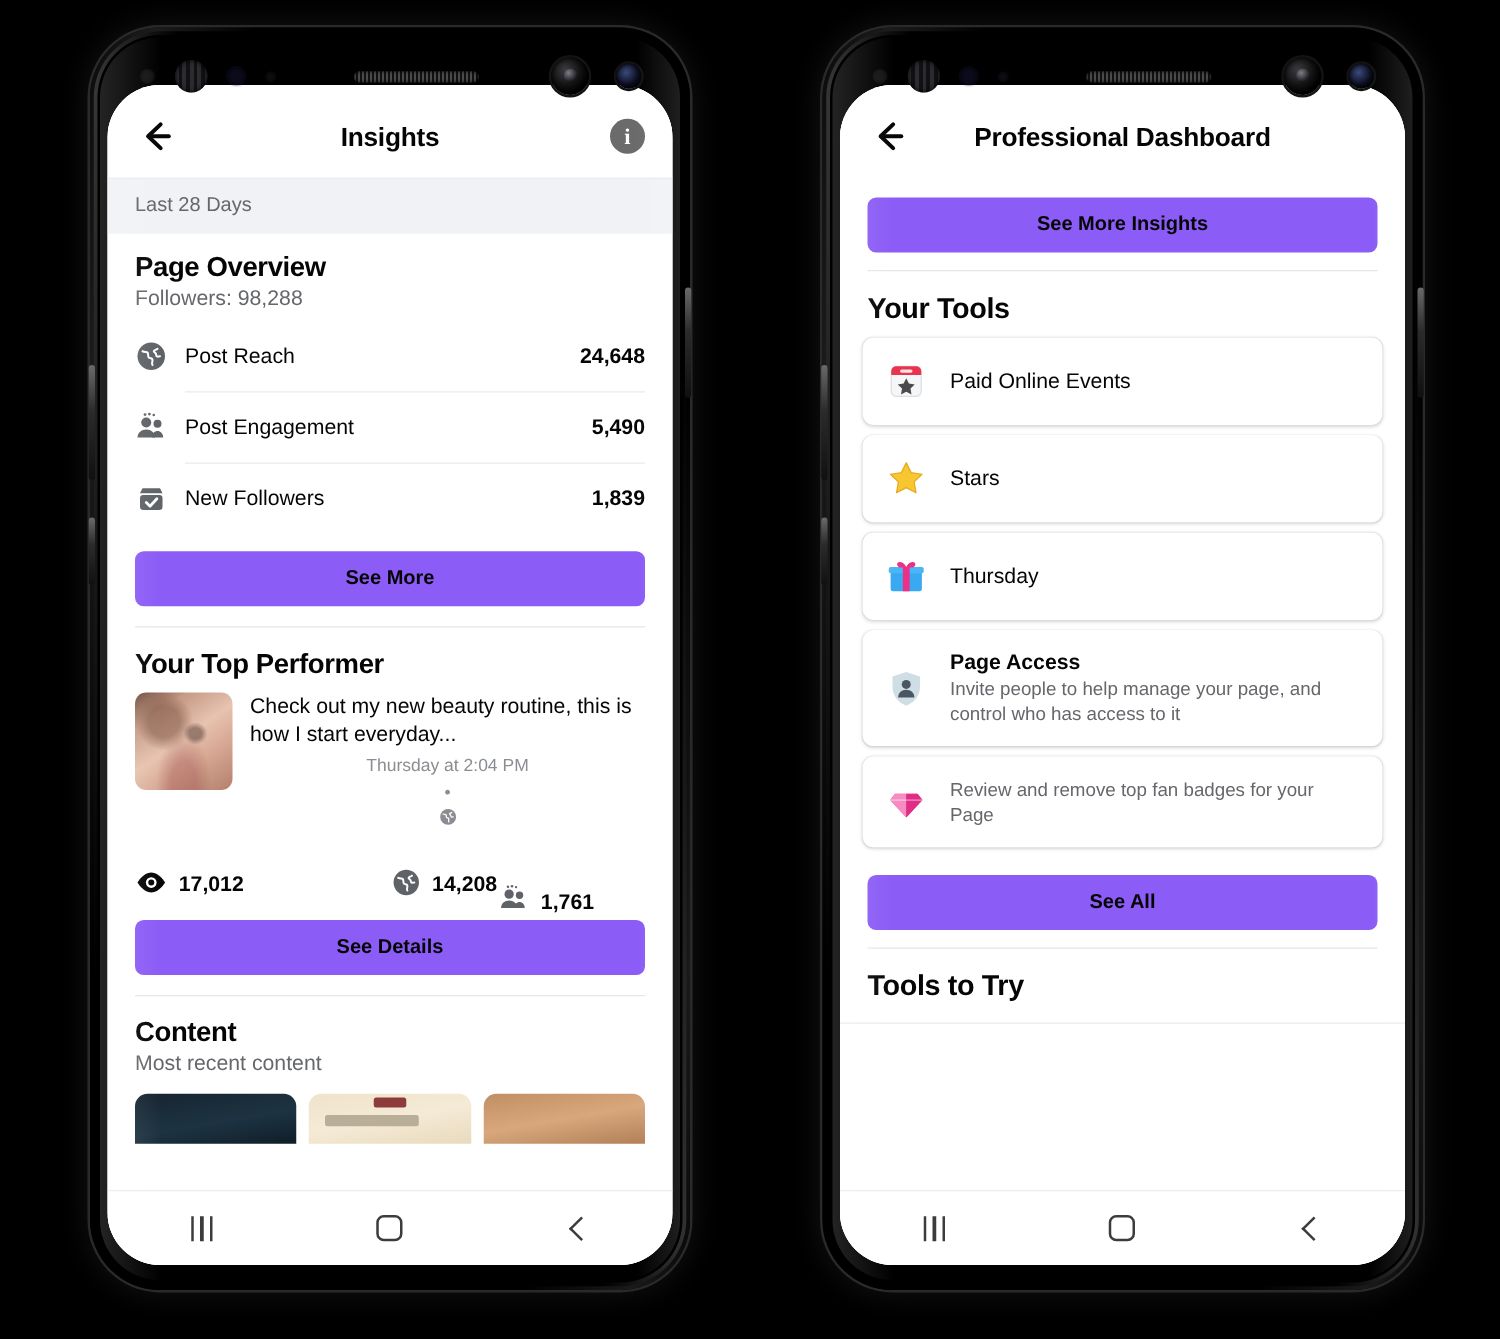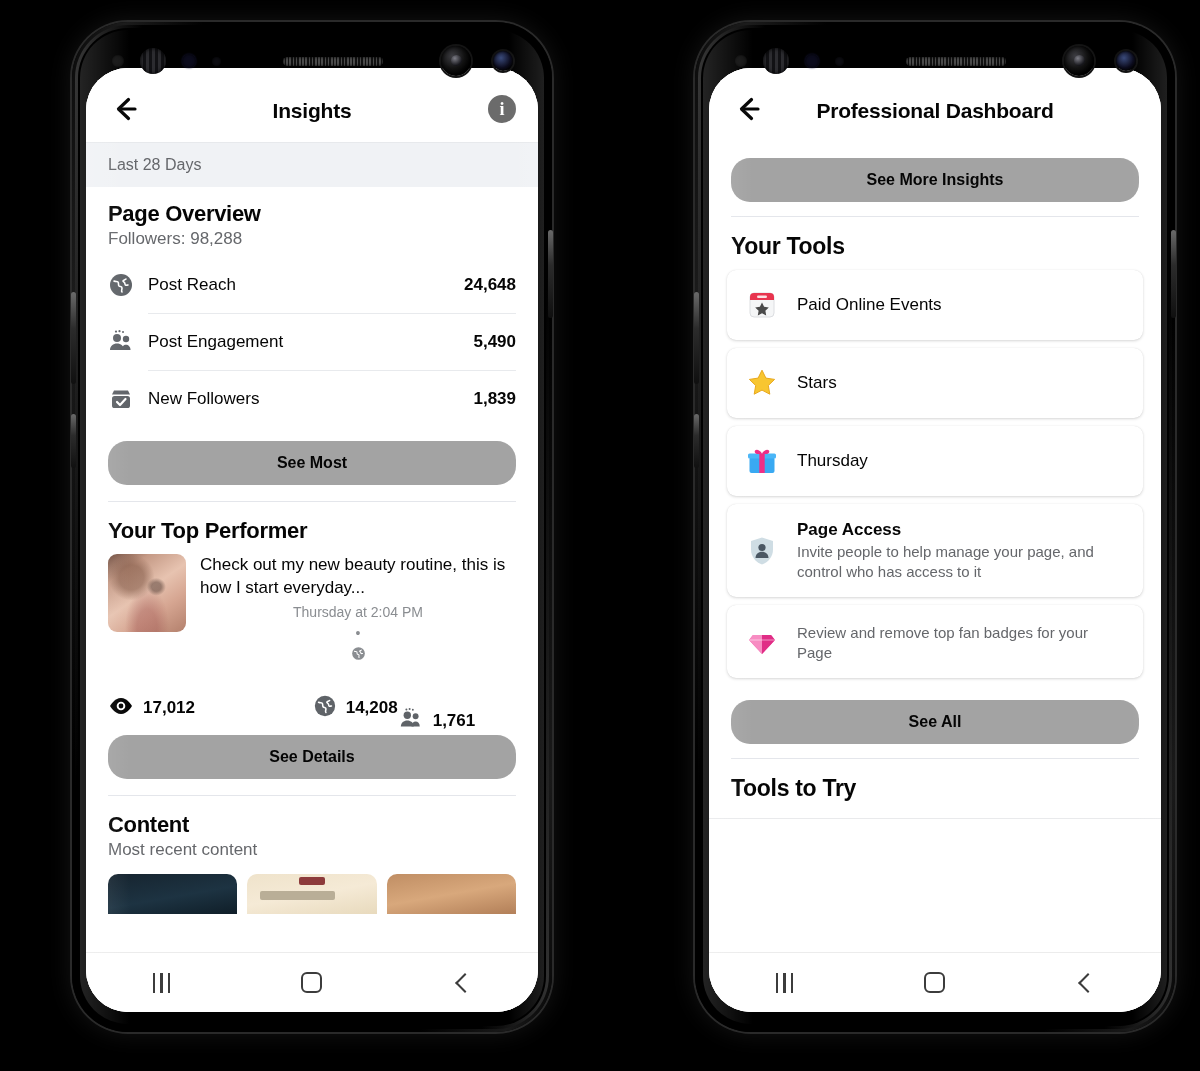--- a/index.html
+++ b/index.html
@@ -7,21 +7,21 @@
     width: 1200px; height: 1071px;
     background: #000;
     font-family: "Liberation Sans", sans-serif;
     overflow: hidden;
   }
   .stage { position: relative; width: 1200px; height: 1071px; background: #000; }
 
   
   .phone { position: absolute; top: 22px; width: 480px; height: 1010px; }
   .phone.left  { left: 72px; }
-  .phone.right { left: 695px; }
+  .phone.right { left: 658px; }
 
   .body-shell {
     position: absolute; inset: 0;
     border-radius: 56px;
     background: linear-gradient(100deg,#0a0a0a 0%,#1c1c1c 8%,#000 20%,#000 80%,#1a1a1a 93%,#070707 100%);
     box-shadow: 0 0 0 2px #2a2a2a, 0 0 26px rgba(255,255,255,.09);
   }
   .body-shell::before {
     content:""; position:absolute; left:3px; right:3px; top:3px; bottom:3px;
     border-radius: 53px;
@@ -128,21 +128,21 @@
 
   .stat-row {
     display:flex; align-items:center; height:56px; gap:14px;
   }
   .stat-icon { width:26px; height:26px; flex:0 0 auto; }
   .stat-label { font-size:17px; color:#050505; font-weight:500; }
   .stat-value { margin-left:auto; font-size:17px; font-weight:bold; color:#050505; }
   .stat-divider-wrap { padding-left:40px; }
 
   .btn-grey {
-    display:block; width:100%; background:#a3a3a3; border:none; border-radius:19px;
+    display:block; width:100%; background:#8b5cf6; border:none; border-radius:7px;
     padding:13px 0; font-size:16px; font-weight:bold; color:#050505; cursor:pointer;
     font-family:"Liberation Sans", sans-serif; text-align:center;
   }
   .hr { height:1px; background:#e4e6eb; margin:16px 22px; }
 
   .post { display:flex; gap:14px; margin-top:10px; }
   .post-thumb {
     width:78px; height:78px; border-radius:9px; flex:0 0 auto; overflow:hidden;
     background: linear-gradient(145deg,#6d4a3c 0%, #c59a86 22%, #e7c3b0 48%, #d6a692 70%, #b3806c 100%);
     position:relative;
@@ -300,21 +300,21 @@
                       <rect x="4" y="10" width="18" height="12" rx="2.6" fill="#5f6368"></rect>
                       <path d="M9 16 l3 3 5.5-6" stroke="#fff" stroke-width="2.2" fill="none" stroke-linecap="round" stroke-linejoin="round"></path>
                     </svg>
                   </span>
                   <span class="stat-label">New Followers</span>
                   <span class="stat-value">1,839</span>
                 </div>
               </div>
 
               <div style="margin-top:14px;">
-                <button class="btn-grey">See Most</button>
+                <button class="btn-grey">See More</button>
               </div>
             </div>
 
             <div class="hr"></div>
 
             <div class="sec">
               <div class="sec-title">Your Top Performer</div>
 
               <div class="post">
                 <div class="post-thumb"></div>

